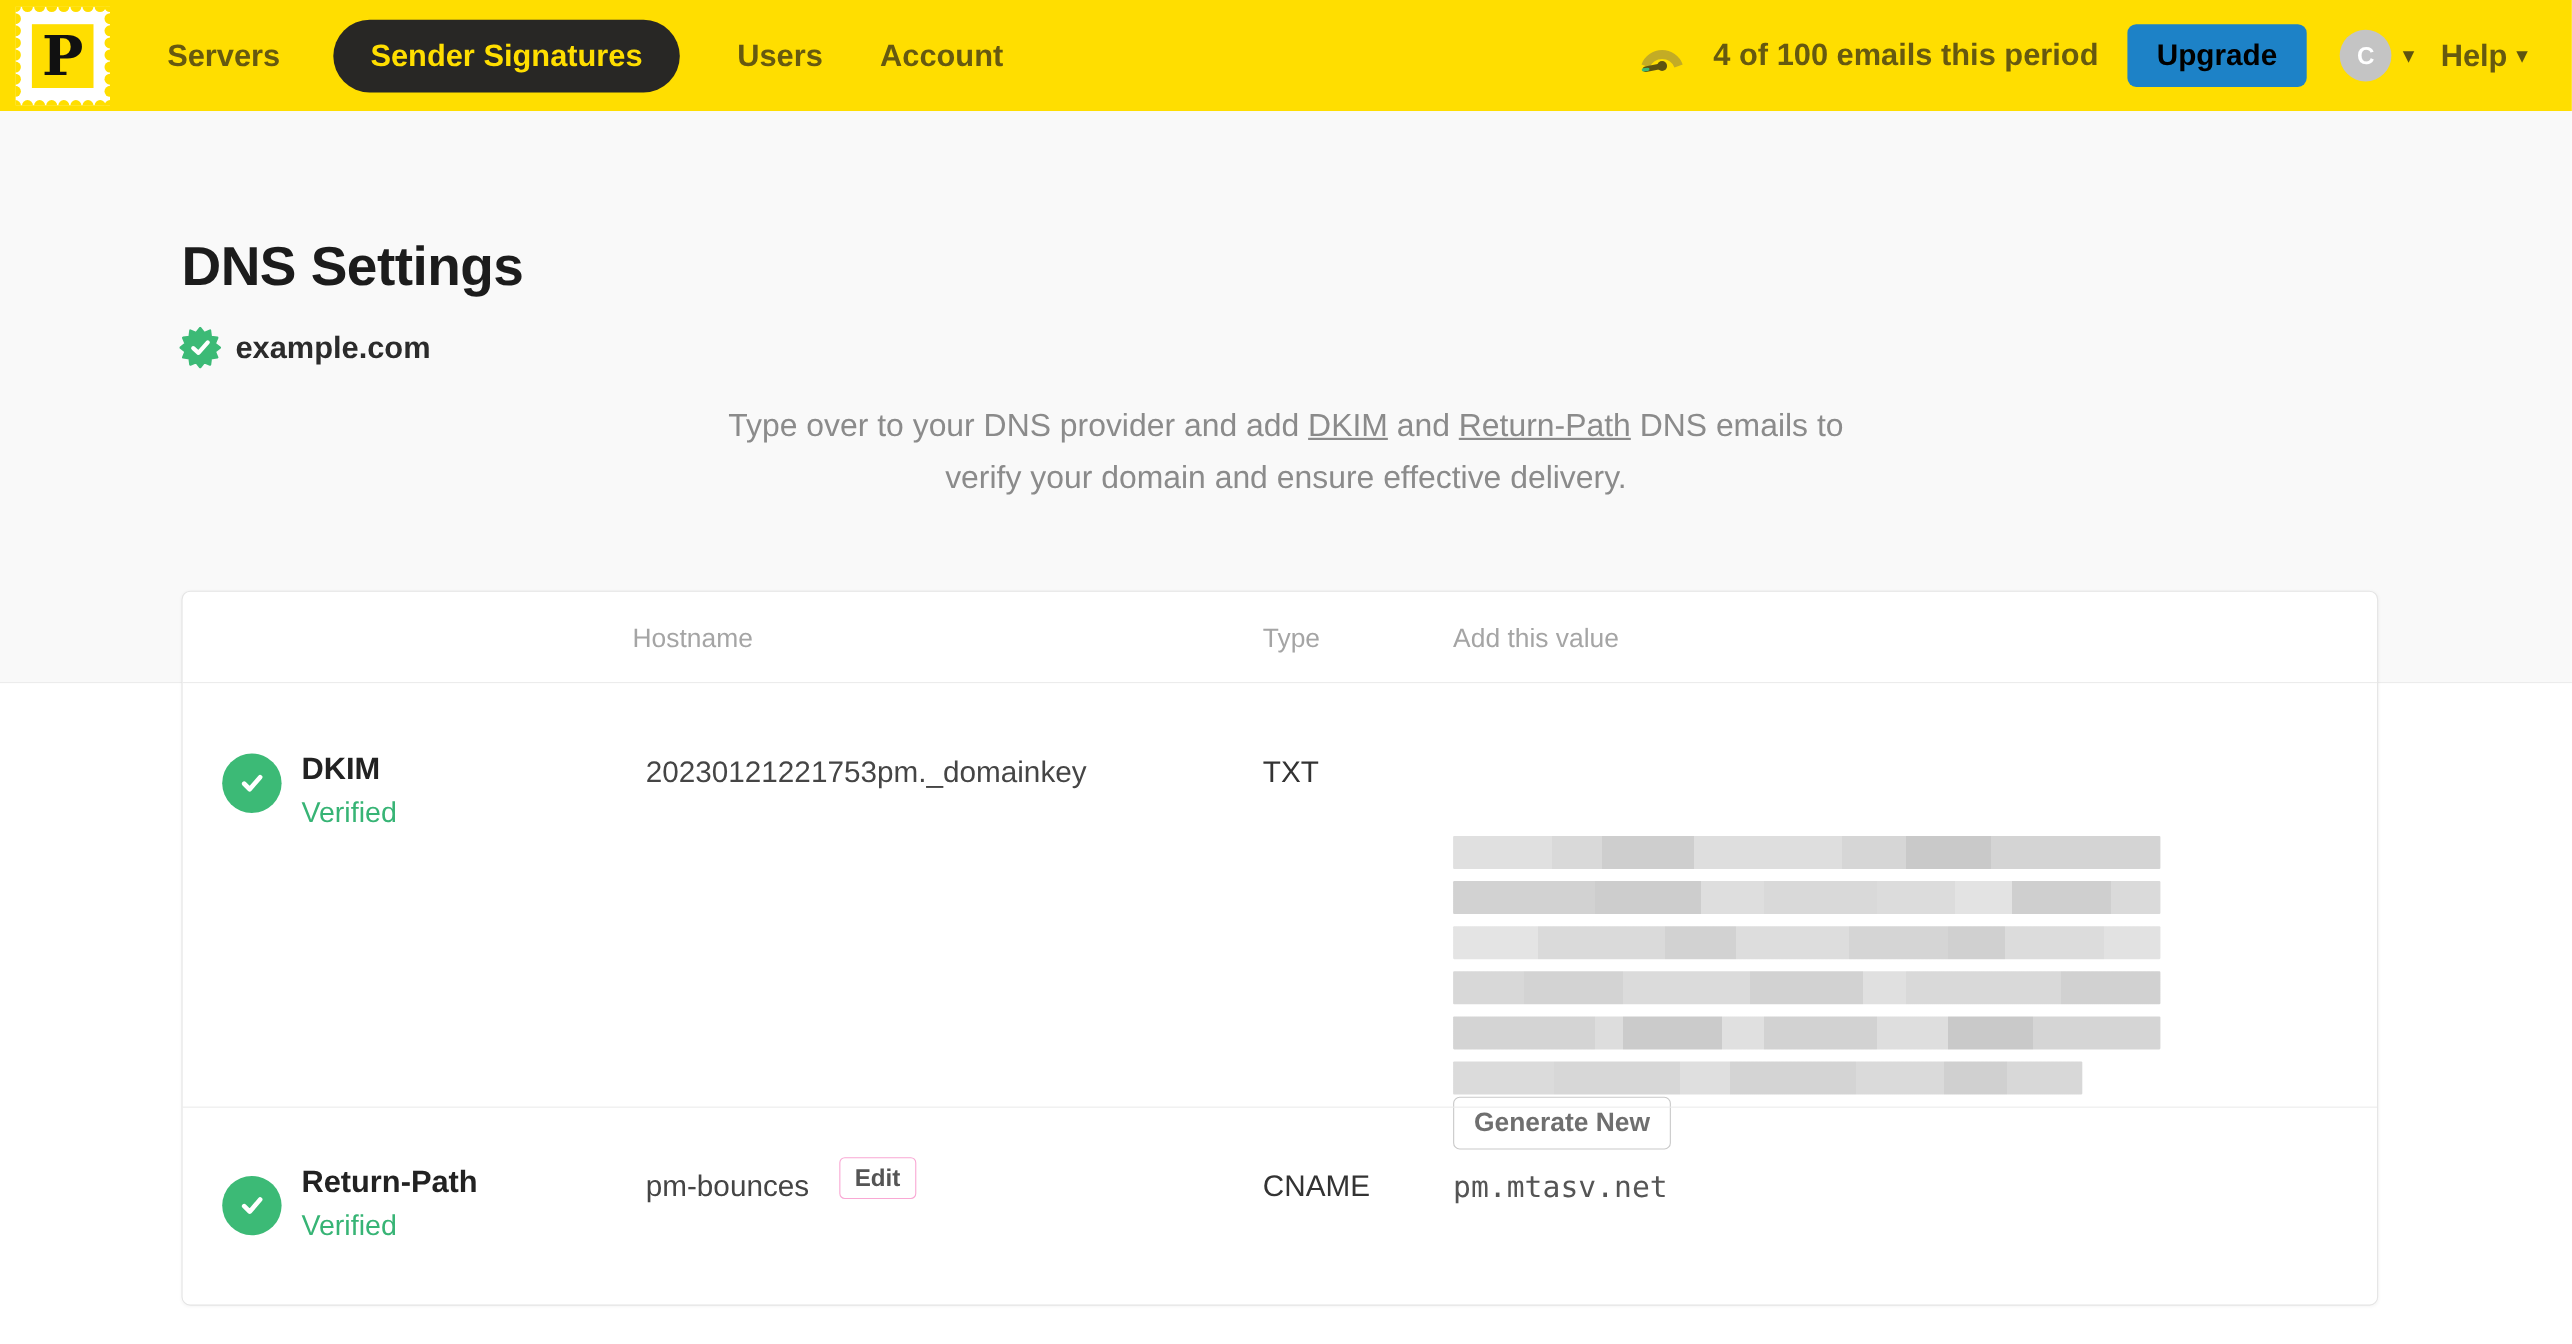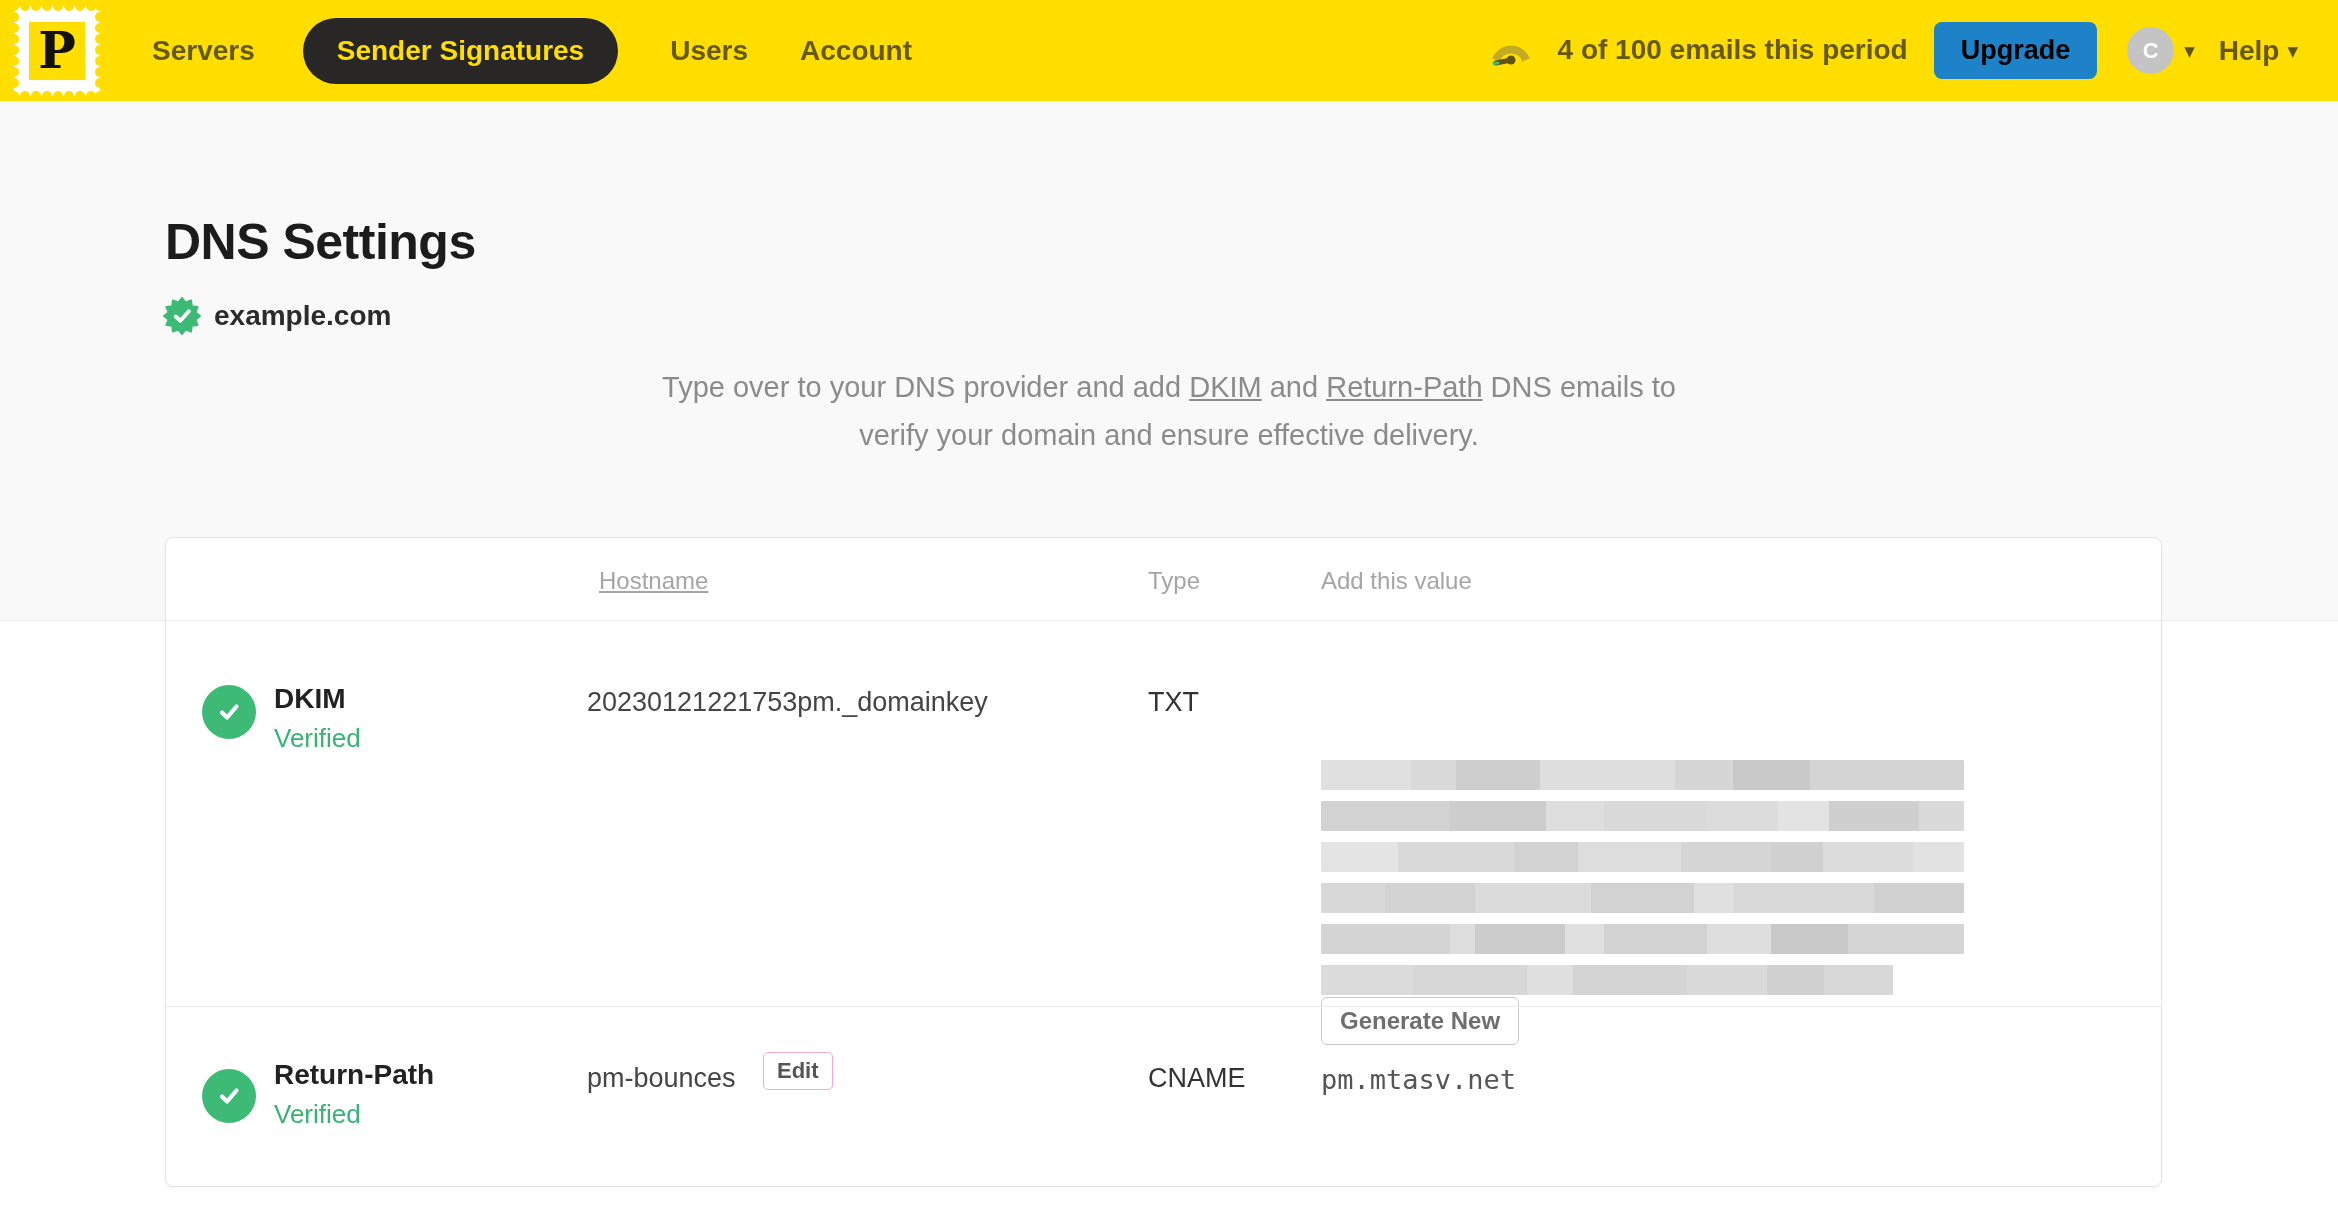--- a/index.html
+++ b/index.html
@@ -76,21 +76,21 @@
 
   
   .card {
     position:absolute; left:165px; top:537px; width:1997px; height:650px;
     background:#ffffff;
     border:1px solid #e4e4e4; border-radius:8px;
     box-shadow:0 1px 3px rgba(0,0,0,0.04);
   }
   .card-header { position:absolute; top:0; left:0; width:100%; height:83px; border-bottom:1px solid #ececec; }
   .col-label { position:absolute; top:29px; font-size:24px; color:#a5a5a5; }
-  .col-hostname { left:433px;text-decoration:underline; }
+  .col-hostname { left:409px; }
   .col-type { left:982px; }
   .col-value { left:1155px; }
 
   .row-sep { position:absolute; top:468px; left:0; width:100%; border-top:1px solid #ececec; }
 
   .check-circle {
     position:absolute; width:54px; height:54px; border-radius:50%;
     background:#3cba76; display:flex; align-items:center; justify-content:center;
   }
   .rec-name { position:absolute; font-size:28px; font-weight:bold; color:#222222; white-space:nowrap; }

